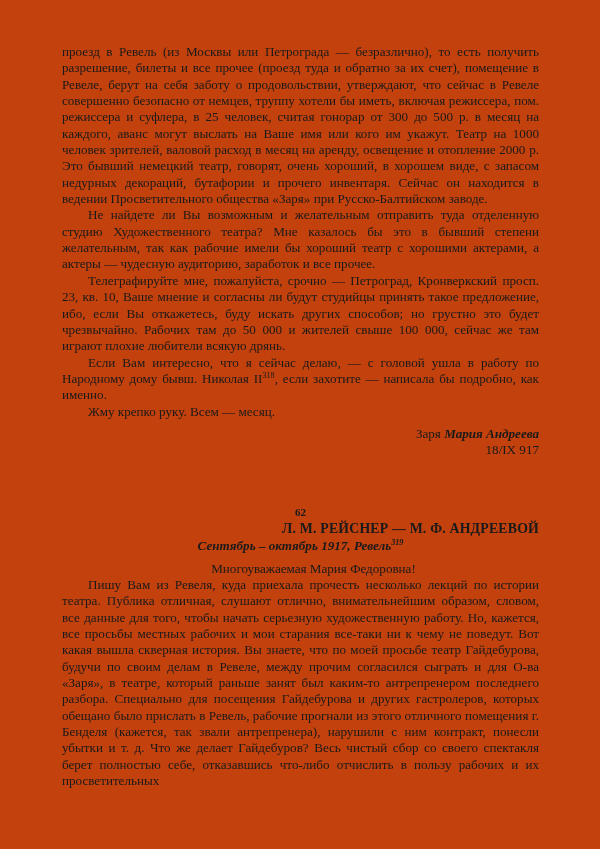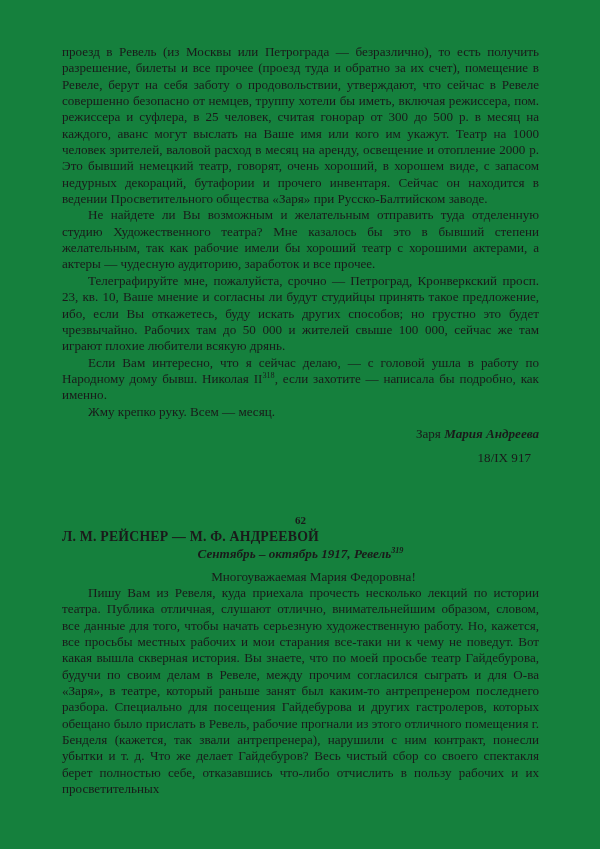--- a/index.html
+++ b/index.html
@@ -11,21 +11,21 @@
     width: 600px;
     height: 849px;
     font-family: "Liberation Serif", "DejaVu Serif", serif;
     color: #1a1a1a;
     overflow: hidden;
   }
   .page {
     position: relative;
     width: 600px;
     height: 849px;
-    background: #15803d;
+    background: #c2410c;
     box-sizing: border-box;
   }
   .textblock {
     position: absolute;
     left: 62px;
     top: 44px;
     width: 477px;
   }
   p.para {
     margin: 0;
@@ -40,21 +40,21 @@
     text-indent: 0;
   }
   .sig {
     margin: 0;
     text-align: right;
     font-size: 13.1px;
     line-height: 16.35px;
     margin-top: 6px;
   }
   .sig-date {
-    margin: 8px;
+    margin: 0;
     text-align: right;
     font-size: 13.1px;
     line-height: 16.35px;
   }
   .italic {
     font-style: italic;
     font-weight: bold;
   }
   sup {
     font-size: 8.2px;
@@ -70,21 +70,21 @@
     font-size: 11px;
     font-weight: bold;
     line-height: 15px;
     text-align: center;
   }
   .letter-title {
     margin: 0;
     font-size: 13.8px;
     font-weight: bold;
     line-height: 17px;
-    text-align: left;
+    text-align: right;
     letter-spacing: 0.2px;
   }
   .letter-sub {
     margin: 0;
     font-size: 13.1px;
     font-weight: bold;
     font-style: italic;
     line-height: 17px;
     text-align: center;
   }

